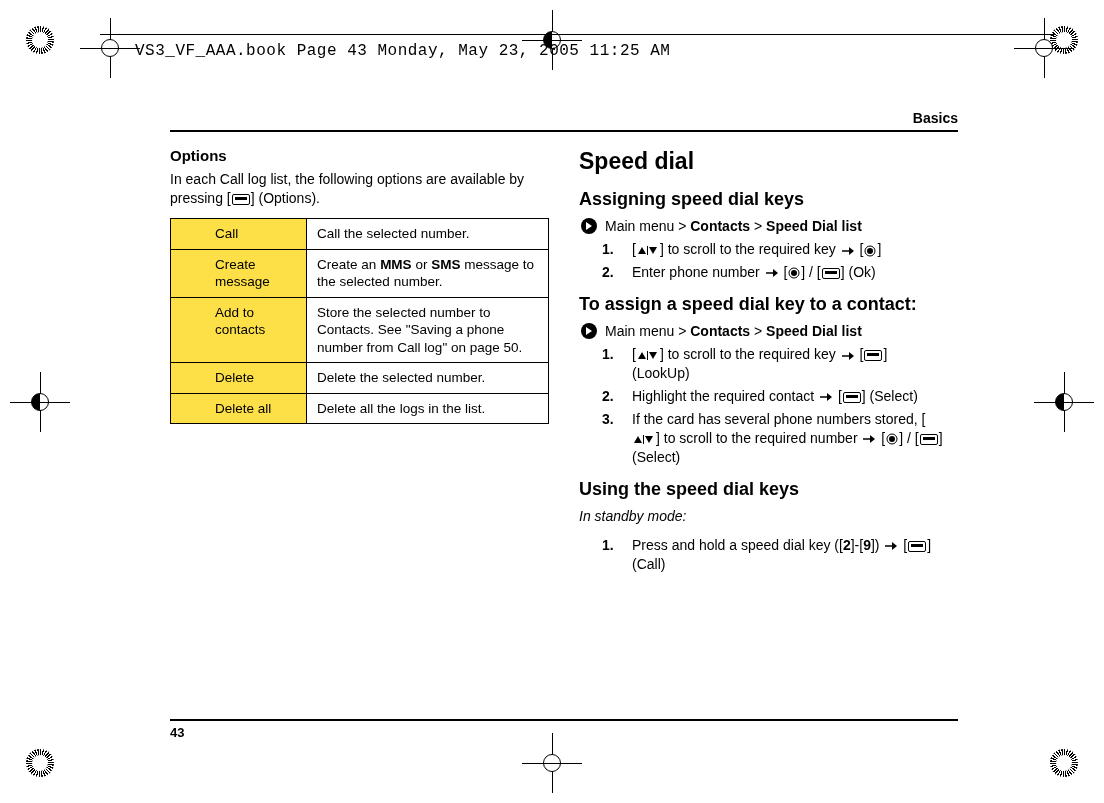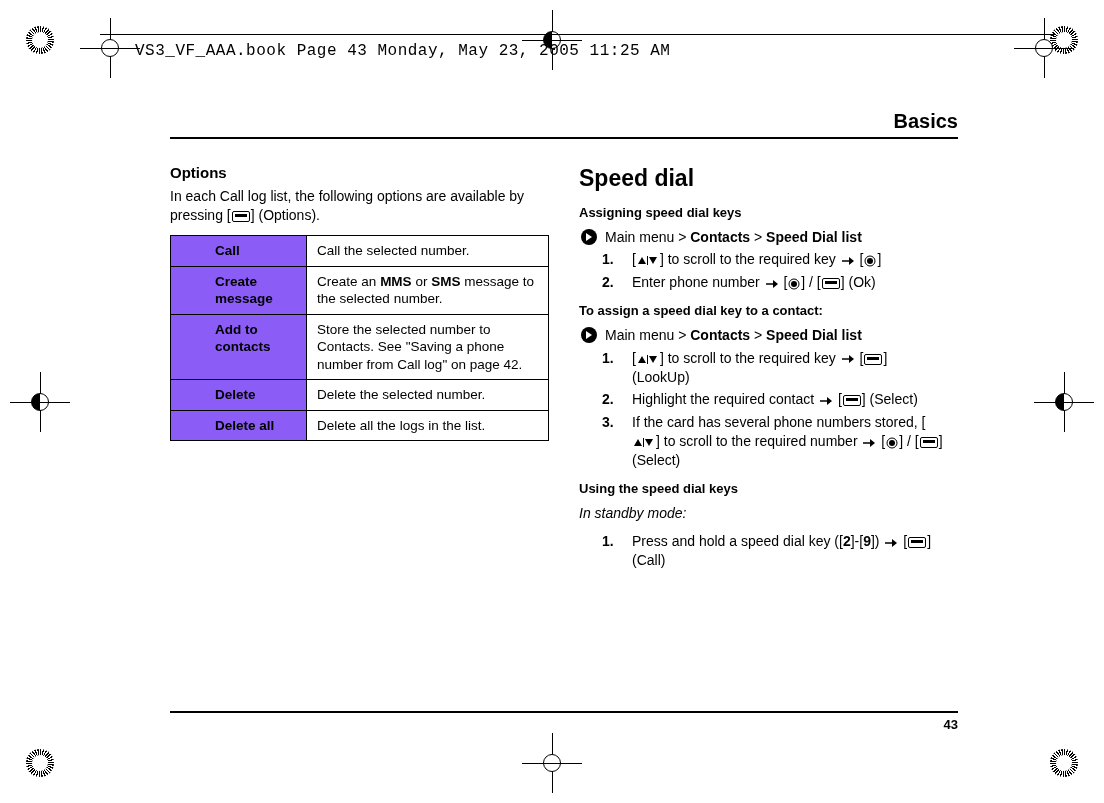--- a/index.html
+++ b/index.html
@@ -74,24 +74,24 @@
     .page {
       position: absolute;
       left: 170px;
       top: 110px;
       width: 788px;
       height: 630px;
     }
     .section-title {
       text-align: right;
       font-weight: bold;
-      font-size: 20px;
+      font-size: 14px;
       padding-bottom: 4px;
       border-bottom: 2px solid #000;
-      margin-bottom: 24px;
+      margin-bottom: 14px;
     }
     .columns {
       display: flex;
       gap: 30px;
     }
     .col {
       flex: 1;
       font-size: 14px;
       line-height: 1.35;
     }
@@ -100,40 +100,40 @@
       font-size: 15px;
       margin-bottom: 4px;
     }
     .h1 {
       font-weight: bold;
       font-size: 23px;
       margin-bottom: 4px;
     }
     .h3 {
       font-weight: bold;
-      font-size: 13px;
+      font-size: 18px;
       margin: 10px 0 6px;
     }
     .body { margin-bottom: 10px; }
     table.opts {
       border-collapse: collapse;
       width: 100%;
       margin-top: 8px;
     }
     table.opts th, table.opts td {
       border: 1px solid #000;
       padding: 6px 10px;
       vertical-align: top;
       text-align: left;
       font-size: 13.5px;
       line-height: 1.3;
     }
     table.opts th {
-      background: #8b5cf6;
-      font-weight: bold;
+      background: #fde047;
+      font-weight: normal;
       width: 36%;
       padding-left: 44px;
     }
     .nav-line {
       margin: 3px 0;
       display: flex;
       align-items: flex-start;
       gap: 6px;
     }
     .nav-text { flex: 1; }
@@ -161,26 +161,26 @@
     
     .ico {
       display: inline-block;
       vertical-align: middle;
       margin: 0 1px;
     }
     .ico svg { display: block; }
     .page-num {
       position: absolute;
       right: 0;
-      bottom: 8px;
+      bottom: 0;
       font-weight: bold;
       font-size: 13px;
       border-top: 2px solid #000;
       width: 100%;
-      text-align: right;
+      text-align: left;
       padding-top: 4px;
     }
   </style>
 </head>
 <body>
 
 <div class="crop-mark" style="left:10px;top:10px">
     <div class="crop-sun"></div>
   </div>
 <div class="crop-mark" style="right:10px;top:10px">
@@ -247,21 +247,21 @@
           <td>Call the selected number.</td>
         </tr>
         <tr>
           <th>Create message</th>
           <td>
             <span>Create an </span><span class="bold">MMS</span><span> or </span><span class="bold">SMS</span><span> message to the selected number.</span>
           </td>
         </tr>
         <tr>
           <th>Add to contacts</th>
-          <td>Store the selected number to Contacts. See "Saving a phone number from Call log" on page 42.</td>
+          <td>Store the selected number to Contacts. See "Saving a phone number from Call log" on page 50.</td>
         </tr>
         <tr>
           <th>Delete</th>
           <td>Delete the selected number.</td>
         </tr>
         <tr>
           <th>Delete all</th>
           <td>Delete all the logs in the list.</td>
         </tr>
       </tbody>

